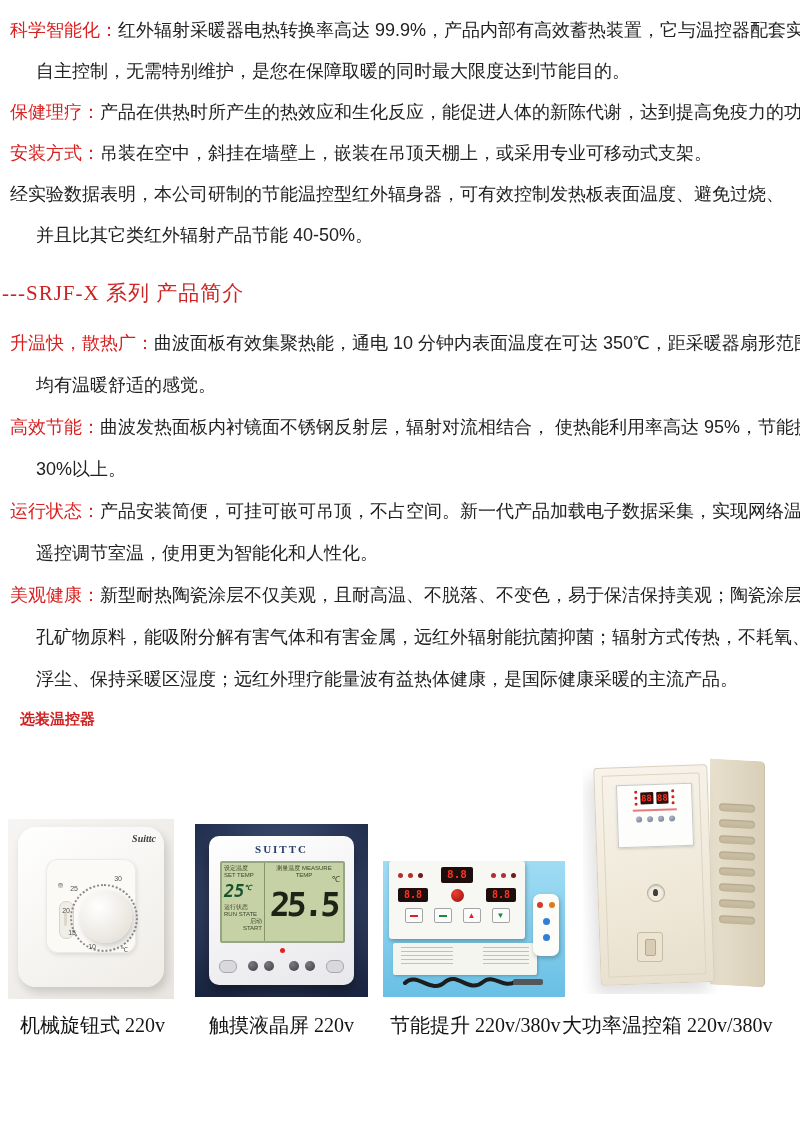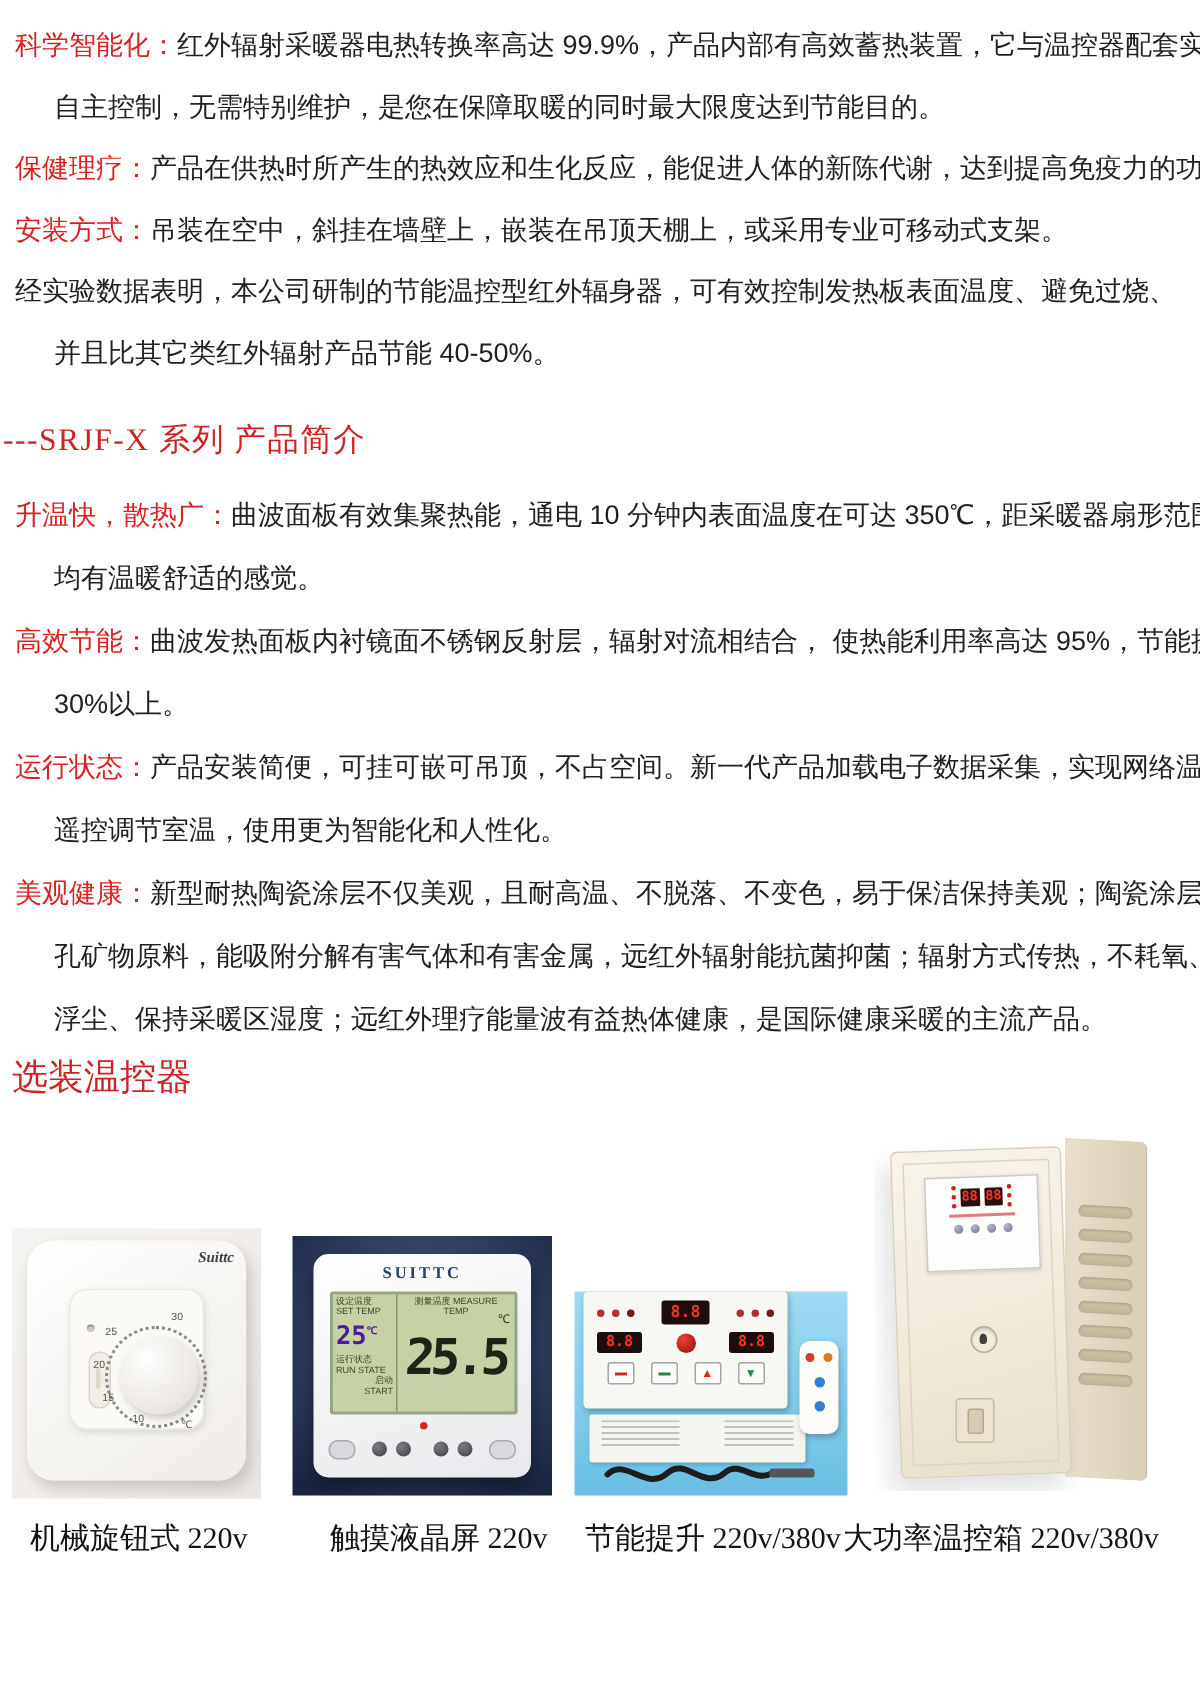--- a/index.html
+++ b/index.html
@@ -10,21 +10,21 @@
   .line{white-space:nowrap;overflow:hidden;}
   #intro{padding-top:10px;}
   #intro .line{height:41px;line-height:41px;}
   #features{padding-top:14px;}
   #features .line{height:42px;line-height:42px;}
   .line.first{padding-left:10px;}
   .line.cont{padding-left:36px;}
   .lbl{color:#d92121;}
   .hdr{margin:0;color:#cf2222;font-family:"Liberation Serif",serif;font-weight:normal;}
   #series-hdr{margin-top:22px;height:30px;line-height:30px;font-size:21px;letter-spacing:1px;padding-left:2px;}
-  #thermo-hdr{margin-top:4px;height:30px;line-height:30px;font-size:24px;font-weight:normal;padding-left:8px;}
+  #thermo-hdr{margin-top:4px;height:30px;line-height:30px;font-size:15px;font-weight:bold;padding-left:20px;}
   
   #products{position:absolute;left:0;top:820;width:800px;height:311px;}
   .photo{position:absolute;margin:0;overflow:hidden;}
   .caption{position:absolute;top:278px;font-family:"Liberation Serif",serif;font-size:20px;color:#141414;white-space:nowrap;}
   
   #p1{left:8px;top:85px;width:166px;height:180px;background:linear-gradient(135deg,#f7f5f3,#e9e6e1);}
   .p1-plate{position:absolute;left:10px;top:8px;width:146px;height:160px;border-radius:18px;
             background:linear-gradient(145deg,#ffffff,#efece7);box-shadow:3px 5px 10px rgba(0,0,0,.16);}
   .p1-inner{position:absolute;left:28px;top:32px;width:90px;height:94px;border-radius:12px;background:#fbfaf7;
             box-shadow:inset 0 0 0 1px #eceae5,1px 2px 4px rgba(0,0,0,.10);}
@@ -46,21 +46,21 @@
   #p2{left:195px;top:90px;width:173px;height:173px;
       background:radial-gradient(circle at 50% 42%,#5d7095 0%,#2d3b5d 62%,#182340 100%);}
   .p2-dev{position:absolute;left:14px;top:12px;width:145px;height:149px;border-radius:10px;
           background:linear-gradient(160deg,#ffffff,#e8e8ec);box-shadow:0 8px 16px rgba(0,0,0,.5);}
   .p2-brand{margin-top:7px;text-align:center;font-family:"Liberation Serif",serif;font-weight:bold;
             font-size:11px;letter-spacing:2px;color:#27406e;}
   .p2-lcd{position:absolute;left:11px;top:25px;width:121px;height:78px;background:#c6d2a6;
           border:2px solid #97a682;border-radius:2px;display:flex;}
   .p2-left{width:38px;border-right:1px solid #86956a;padding:2px 2px;color:#343e26;}
   .p2-left .tiny,.p2-meashead{font-size:6px;line-height:7px;color:#3a4429;}
-  .p2-setval{font-size:17px;font-weight:bold;font-family:"DejaVu Sans Mono",monospace;color:#4c1d95;margin:2px 0 3px;}
+  .p2-setval{font-size:17px;font-weight:bold;font-family:"DejaVu Sans Mono",monospace;color:#14532d;margin:2px 0 3px;font-style:italic;}
   .p2-setval sup{font-size:7px;}
   .p2-right{flex:1;position:relative;padding:2px 3px;}
   .p2-meashead{text-align:center;}
   .p2-bigval{font-family:"DejaVu Sans Mono",monospace;font-weight:bold;font-size:33px;letter-spacing:-3px;
              color:#1d2416;transform:skewX(-4deg);margin-top:6px;text-align:center;}
   .p2-deg{position:absolute;right:3px;top:10px;font-size:8px;color:#2a3319;}
   .p2-btnrow{position:absolute;left:10px;bottom:10px;width:125px;height:18px;display:flex;align-items:center;}
   .p2-pill{width:16px;height:11px;border-radius:6px;background:#d9d9dd;border:1px solid #a9a9ad;}
   .p2-rb{width:10px;height:10px;border-radius:50%;background:radial-gradient(circle at 35% 30%,#7a7a80,#3c3c42);margin:0 3px;}
   .p2-sp{flex:1;}
@@ -290,17 +290,17 @@
             <i></i>
             <i></i>
             <i></i>
           </div>
       </div>
       <div class="p4-key"></div>
       <div class="p4-switch"></div>
     </figure>
 
     <div class="caption" style="left:20px">机械旋钮式 220v</div>
-    <div class="caption" style="left:220px">触摸液晶屏 220v</div>
+    <div class="caption" style="left:209px">触摸液晶屏 220v</div>
     <div class="caption" style="left:390px">节能提升 220v/380v</div>
     <div class="caption" style="left:562px">大功率温控箱 220v/380v</div>
   </div>
 </div>
 
 </body></html>

